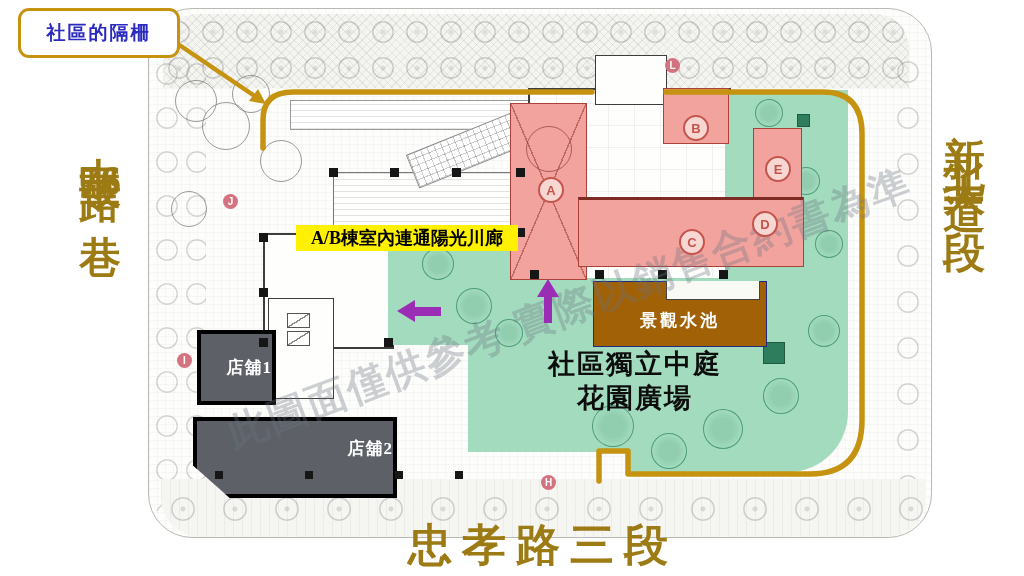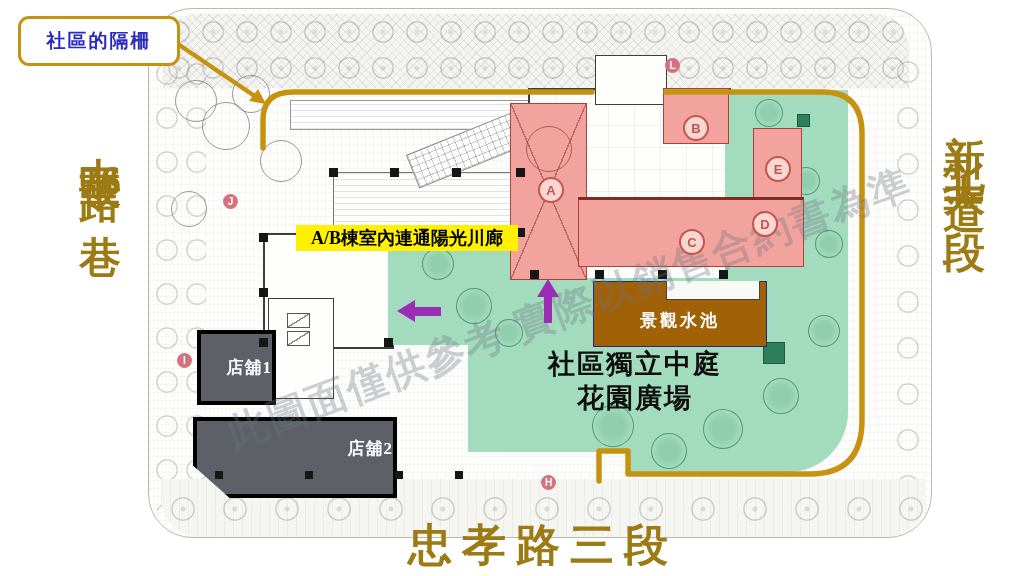--- a/index.html
+++ b/index.html
@@ -87,21 +87,21 @@
       font-family:"Liberation Sans","DejaVu Sans",sans-serif;}
   .sm{width:15px;height:15px;border-radius:50%;background:#D4737F;color:#fff;font-weight:bold;
       font-size:10px;display:flex;align-items:center;justify-content:center;
       font-family:"Liberation Sans","DejaVu Sans",sans-serif;}
 
   
   .corridor{left:296px;top:225px;width:222px;height:26px;line-height:26px;background:#FFF100;
             color:#000;font-weight:bold;font-size:18px;text-align:center;}
   .courtyard{left:530px;top:348px;width:210px;text-align:center;color:#0d0d0d;font-weight:bold;
              font-size:27px;line-height:1.25;letter-spacing:2px;}
-  .callout{left:18px;top:16px;width:156px;height:44px;background:#fff;border:3.5px solid #C59310;
+  .callout{left:18px;top:8px;width:156px;height:44px;background:#fff;border:3.5px solid #C59310;
            border-radius:11px;display:flex;align-items:center;justify-content:center;
            color:#2B2BC0;font-weight:bold;font-size:19px;letter-spacing:2px;}
   svg.ov{left:0;top:0;pointer-events:none;}
   .wm{fill:#6b7280;fill-opacity:.33;font-weight:bold;font-size:40px;letter-spacing:2px;
       font-family:"Liberation Serif","DejaVu Serif",serif;}
 </style>
 </head>
 <body>
 
 <div class="stage">

